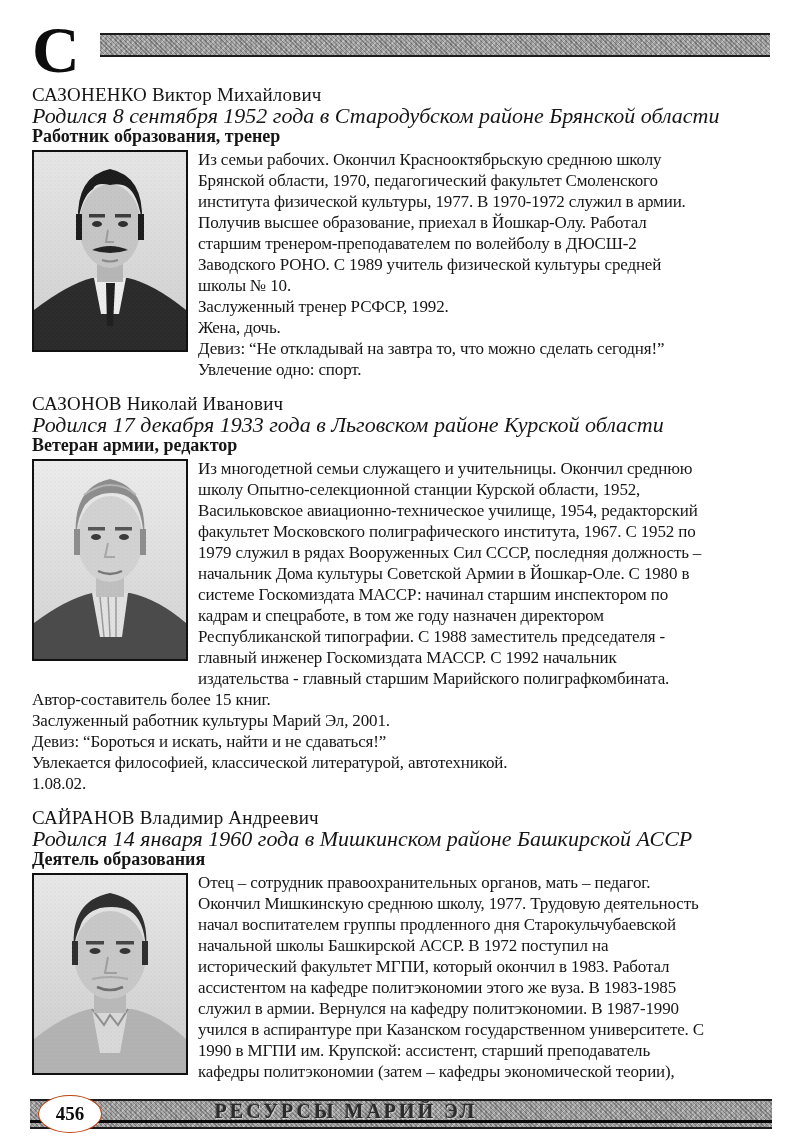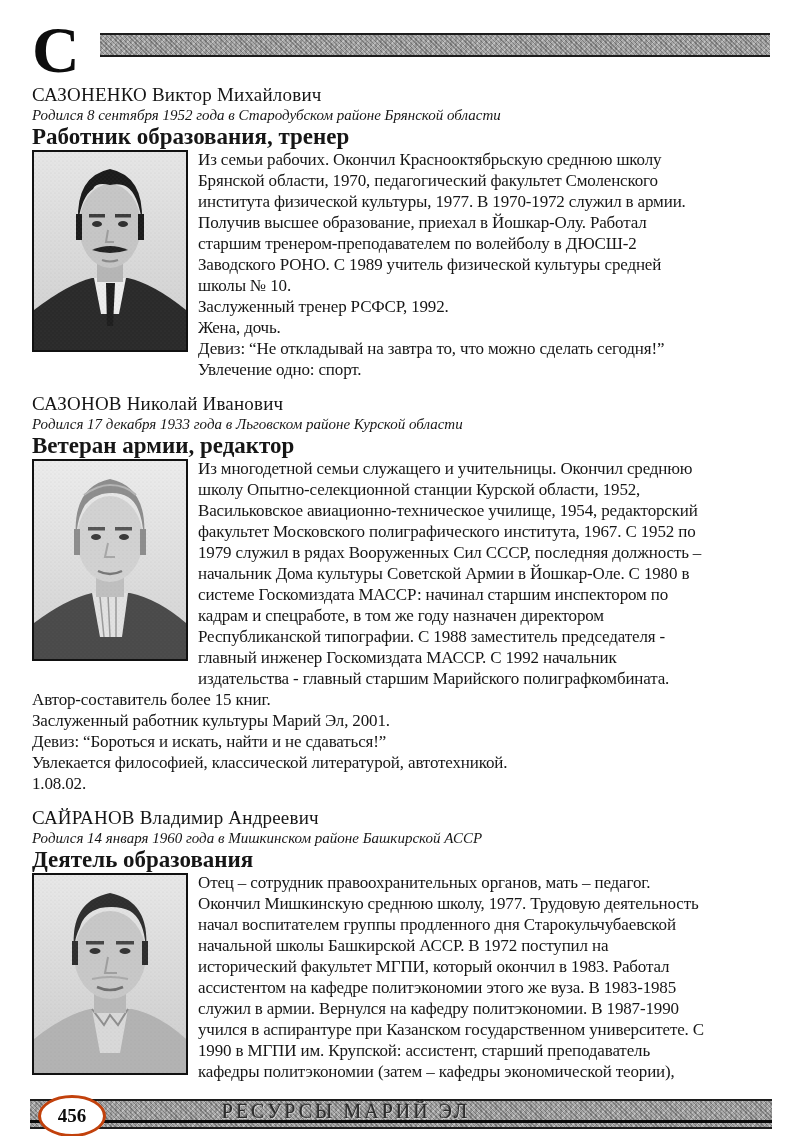--- a/index.html
+++ b/index.html
@@ -23,46 +23,46 @@
       repeating-linear-gradient(135deg, rgba(255,255,255,.30) 0 1px, rgba(0,0,0,0) 1px 4px),
       repeating-linear-gradient(90deg, rgba(55,55,55,.18) 0 2px, rgba(0,0,0,0) 2px 5px);
     border-top:2px solid #1c1c1c;border-bottom:2px solid #1c1c1c;
   }
   .section-bar{flex:1;height:20px;margin-top:9px;margin-left:12px;}
 
   
   .entry{margin-top:13px;}
   .entry:first-of-type{margin-top:2px;}
   .entry-name{margin:0;font-size:19px;font-weight:normal;line-height:21px;letter-spacing:.2px;}
-  .entry-birth{margin:0;font-size:15px;font-style:italic;line-height:21px;}
-  .entry-role{margin:0;font-size:23px;font-weight:bold;line-height:21px;}
+  .entry-birth{margin:0;font-size:22px;font-style:italic;line-height:21px;}
+  .entry-role{margin:0;font-size:18px;font-weight:bold;line-height:21px;}
   .bio-row{display:flex;margin-top:2px;}
   .photo-frame{
     flex:none;width:152px;height:198px;border:2px solid #111;
     margin:1px 10px 0 0;background:#dcdcdc;overflow:hidden;
   }
   .photo-frame svg{display:block;width:100%;height:100%;}
   .bio-text{flex:1;min-width:0;}
   .bio-text .line, .extra-lines .line{
     font-size:17px;line-height:21px;white-space:nowrap;letter-spacing:-0.15px;
   }
   .extra-lines{margin-top:0;}
 
   
   .footer{position:absolute;left:30px;right:24px;bottom:7px;height:30px;}
   .footer-bar{position:absolute;inset:0;}
   .footer-rule{position:absolute;left:0;right:0;bottom:6px;height:3px;background:#0b0b0b;}
   .page-badge{
     position:absolute;left:8px;top:-4px;width:62px;height:36px;background:#fff;
-    border:3px solid #c2410c;border-radius:50%;display:flex;align-items:center;justify-content:center;
+    border:1px solid #c2410c;border-radius:50%;display:flex;align-items:center;justify-content:center;
     font-size:19px;font-weight:bold;color:#0d0d0d;z-index:2;
   }
   .footer-title{
     position:absolute;left:0;right:110px;top:1px;text-align:center;
-    font-size:20px;font-weight:normal;letter-spacing:3px;color:#2b2b2b;
+    font-size:20px;font-weight:bold;letter-spacing:3px;color:#2b2b2b;
     text-shadow:1px 1px 0 rgba(255,255,255,.45), -1px -1px 0 rgba(0,0,0,.25);
   }
 </style>
 </head>
 <body>
 
 <div class="page">
 
   <div class="section-header">
     <div class="section-letter">С</div>

